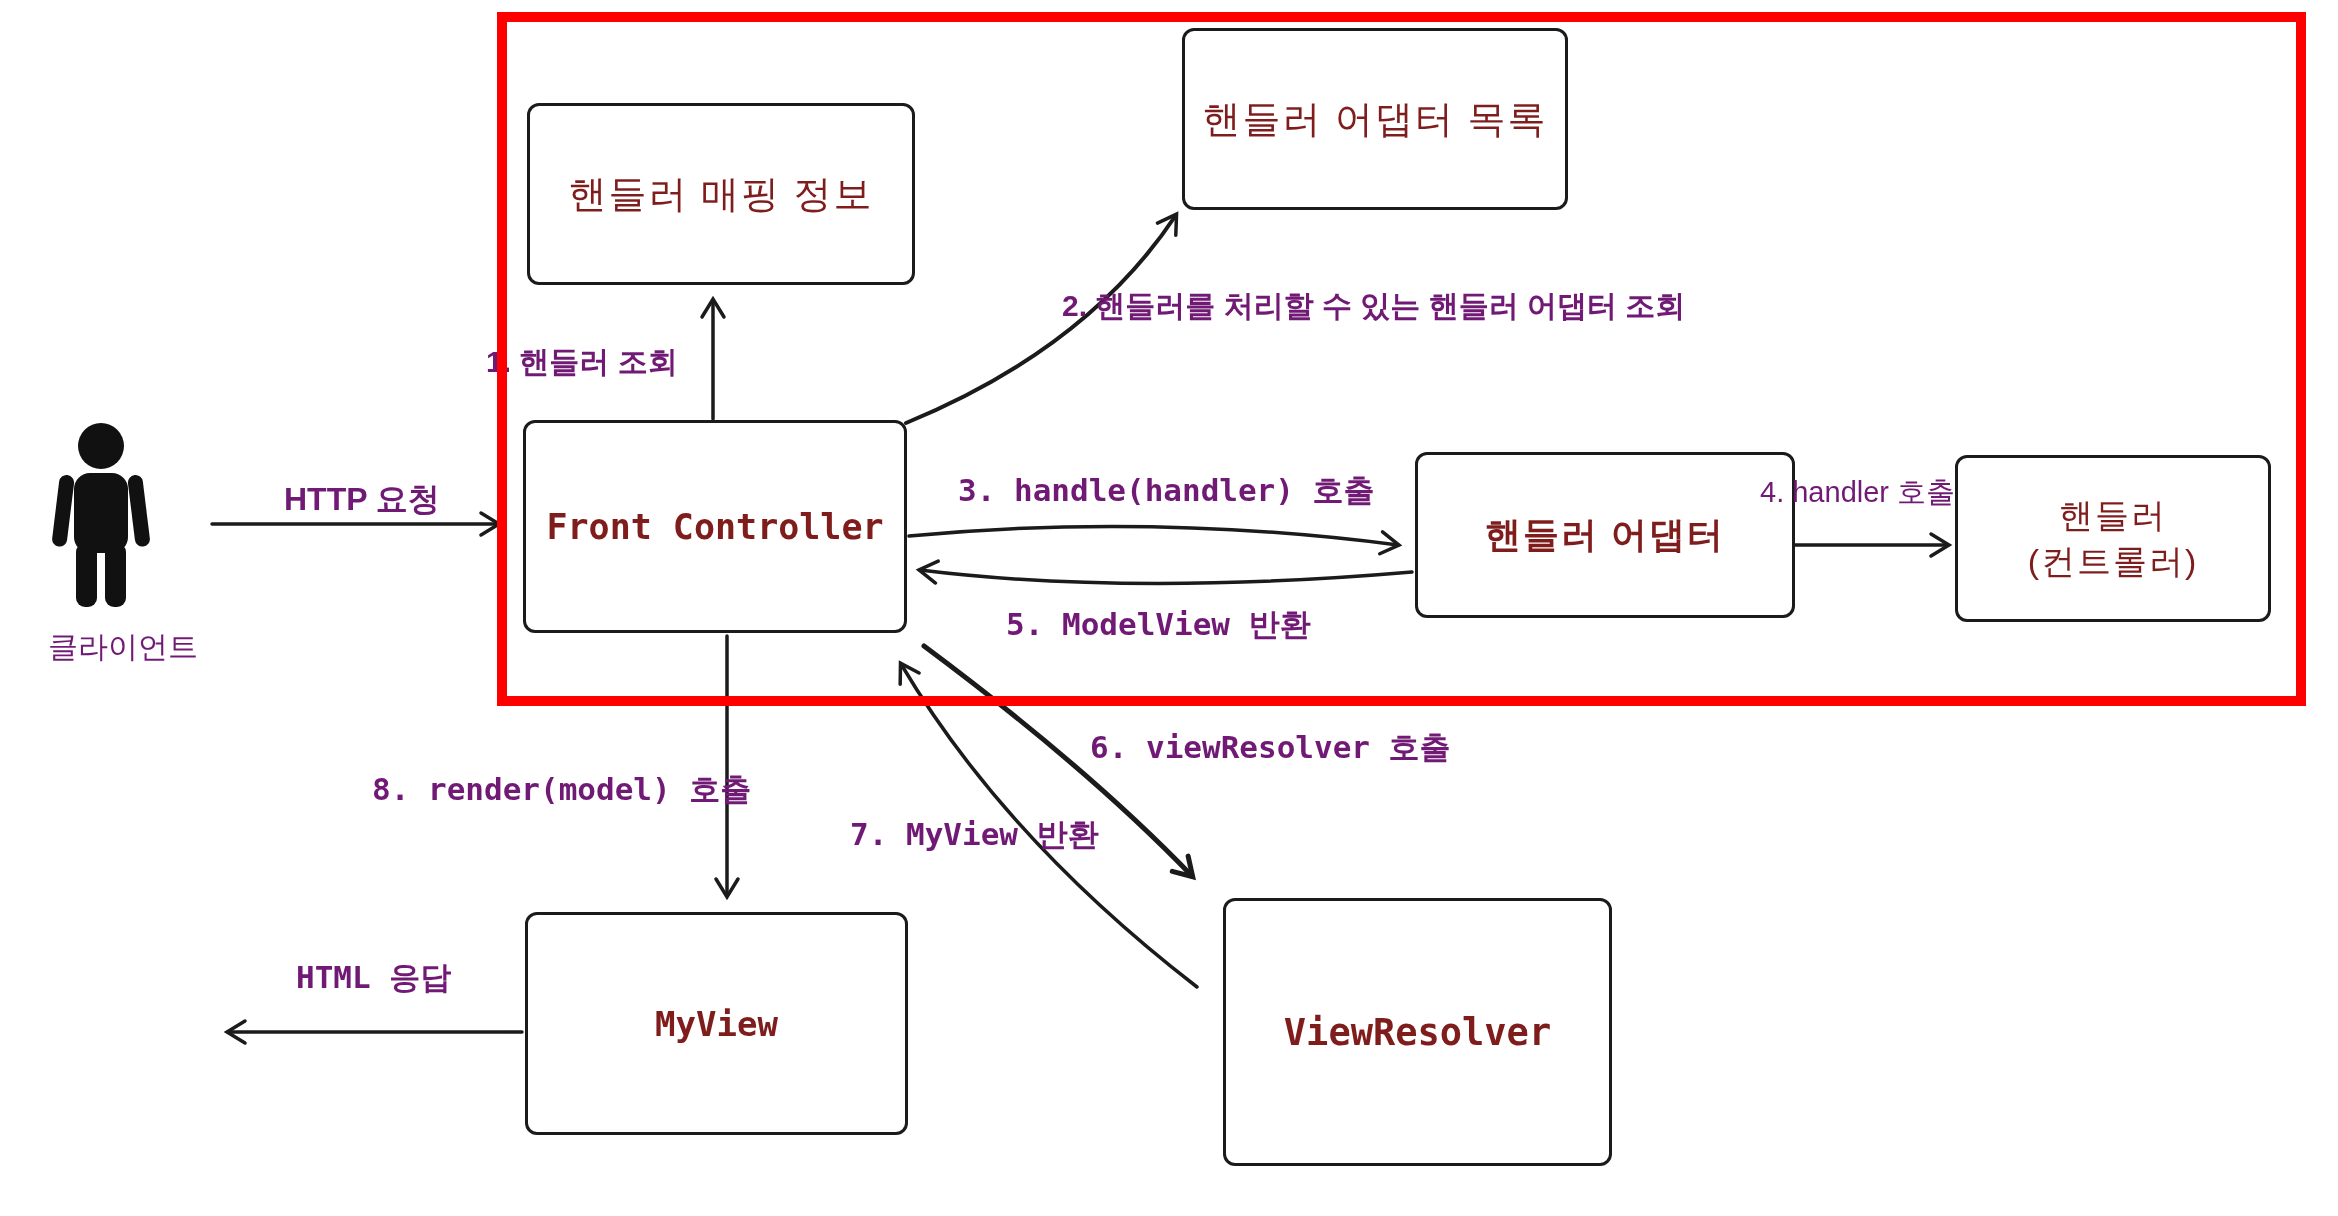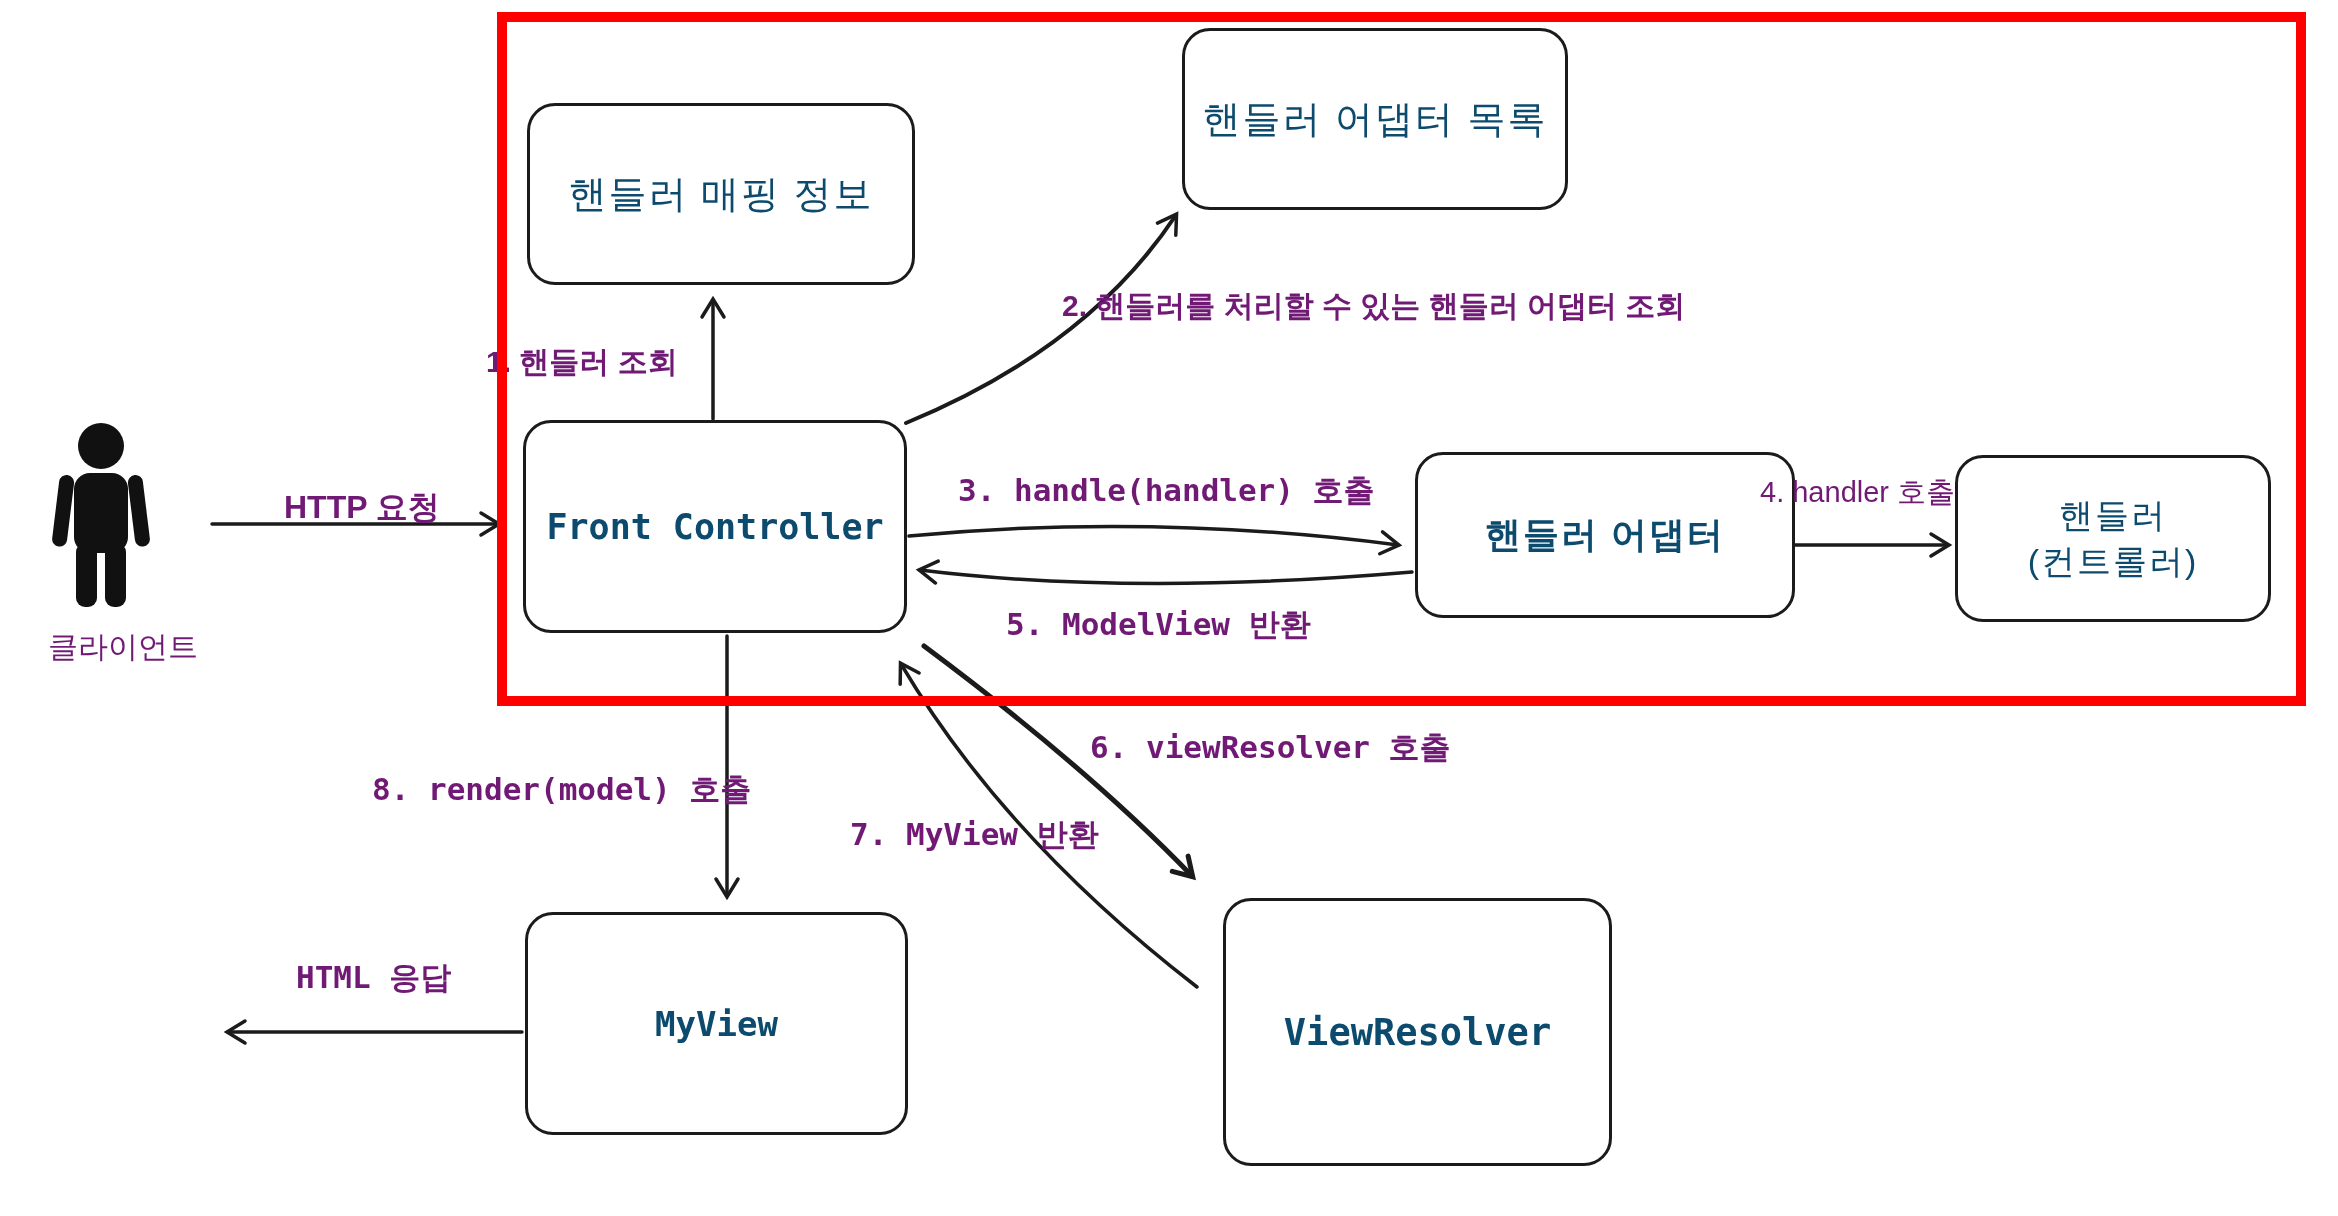--- a/index.html
+++ b/index.html
@@ -9,25 +9,25 @@
     background:#ffffff;
     overflow:hidden;
     font-family:"Liberation Sans", sans-serif;
   }
   
   #arrow-layer{position:absolute;left:0;top:0;width:2338px;height:1216px;z-index:1;}
   .box{
     position:absolute;z-index:2;
     background:#ffffff;
     border:3.5px solid #1b1b1b;
-    border-radius:28px;
+    border-radius:12px;
     display:flex;align-items:center;justify-content:center;
     text-align:center;
     box-sizing:border-box;
-    color:#0c4a6e;
+    color:#7f1d1d;
   }
   .box-kr{font-size:38px;font-weight:500;letter-spacing:2px;}
   .box-mono{font-family:"DejaVu Sans Mono", monospace;font-weight:700;}
   .lbl{
     position:absolute;z-index:3;
     color:#701a75;white-space:nowrap;line-height:1.1;
   }
   .lbl-mono{font-family:"DejaVu Sans Mono", monospace;font-weight:700;font-size:31px;}
   .lbl-kr{font-family:"Liberation Sans", sans-serif;font-weight:600;font-size:30px;}
   .lbl-sans{font-family:"Liberation Sans", sans-serif;font-weight:400;font-size:29px;}
@@ -109,21 +109,21 @@
   <div class="box box-mono" style="left:1223px;top:898px;width:389px;height:268px;font-size:37px;">
     <span>ViewResolver</span>
   </div>
 
   <div class="box box-mono" style="left:525px;top:912px;width:383px;height:223px;font-size:34px;">
     <span>MyView</span>
   </div>
 
   <div class="lbl lbl-kr" style="left:48px;top:630px;font-size:30px;font-weight:500;">클라이언트</div>
 
-  <div class="lbl lbl-kr" style="left:284px;top:482px;font-size:32px;margin-top:8px;">HTTP 요청</div>
+  <div class="lbl lbl-kr" style="left:284px;top:482px;font-size:32px;">HTTP 요청</div>
 
   <div class="lbl lbl-kr" style="left:486px;top:345px;">1. 핸들러 조회</div>
 
   <div class="lbl lbl-kr" style="left:1062px;top:289px;">2. 핸들러를 처리할 수 있는 핸들러 어댑터 조회</div>
 
   <div class="lbl lbl-mono" style="left:958px;top:473px;">3. handle(handler) 호출</div>
 
   <div class="lbl lbl-sans" style="left:1760px;top:477px;">4. handler 호출</div>
 
   <div class="lbl lbl-mono" style="left:1006px;top:607px;">5. ModelView 반환</div>

